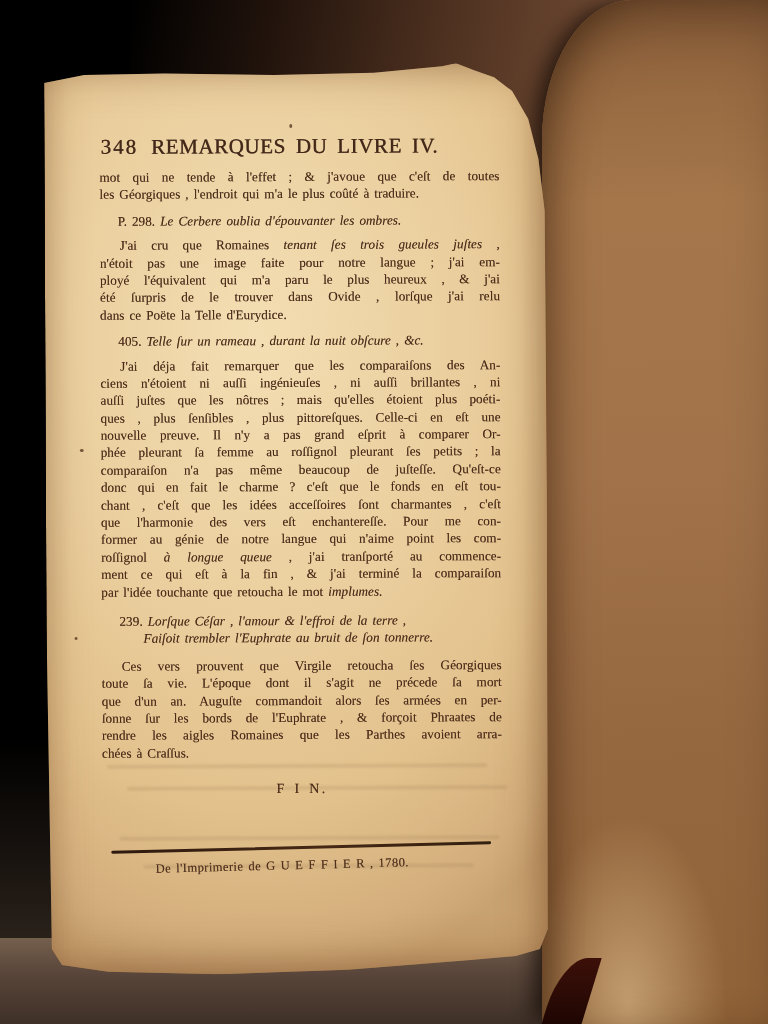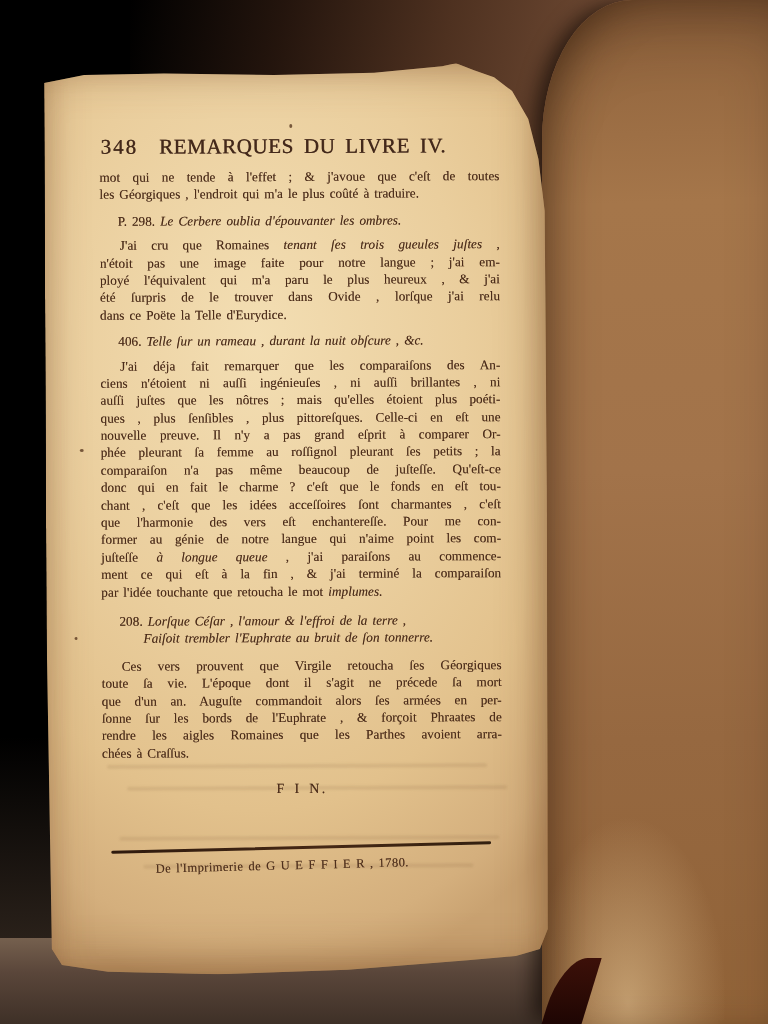--- a/index.html
+++ b/index.html
@@ -50,21 +50,21 @@
     box-shadow:inset 0 32px 44px -26px rgba(120,75,40,.40),
       inset -28px 0 42px -22px rgba(110,65,30,.52),
       inset 28px 0 42px -26px rgba(110,65,30,.34),
       inset 0 -38px 46px -26px rgba(110,65,30,.48);
   }
   .header{
     position:absolute;left:56px;top:70px;width:402px;
     font-size:21px;letter-spacing:.6px;word-spacing:4px;white-space:nowrap;
     color:#43281a;text-shadow:.5px 0 0 rgba(67,40,26,.85);
   }
-  .header .pagenum{margin-right:21px;letter-spacing:2px;text-align:right;}
+  .header .pagenum{margin-right:13px;letter-spacing:2px;text-align:right;}
   .text-col{
     position:absolute;left:55px;top:104px;width:400px;
     font-size:13.2px;line-height:17.4px;word-spacing:1.6px;letter-spacing:.05px;
     text-shadow:0 0 .6px rgba(74,43,25,.55);
   }
   .tl{white-space:nowrap;text-align:justify;text-align-last:justify;height:17.4px;}
   .tl.lastl{text-align-last:left;}
   .tl .it{font-style:italic;}
   .blk-quote{margin:9px 0 7px 18px;}
   .blk-quote .tl{text-align-last:left;}
@@ -106,40 +106,40 @@
           <div class="tl"><span>P. 298. </span><span class="it">Le Cerbere oublia d'épouvanter les ombres.</span></div>
         </div>
         <div class="blk-para">
           <div class="tl ind"><span>J'ai cru que Romaines </span><span class="it">tenant ſes trois gueules juſtes ,</span></div>
           <div class="tl"><span>n'étoit pas une image faite pour notre langue ; j'ai em-</span></div>
           <div class="tl"><span>ployé l'équivalent qui m'a paru le plus heureux , &amp; j'ai</span></div>
           <div class="tl"><span>été ſurpris de le trouver dans Ovide , lorſque j'ai relu</span></div>
           <div class="tl lastl"><span>dans ce Poëte la Telle d'Eurydice.</span></div>
         </div>
         <div class="blk-quote">
-          <div class="tl"><span>406. </span><span class="it">Telle ſur un rameau , durant la nuit obſcure , &amp;c.</span></div>
+          <div class="tl"><span>405. </span><span class="it">Telle ſur un rameau , durant la nuit obſcure , &amp;c.</span></div>
         </div>
         <div class="blk-para">
           <div class="tl ind"><span>J'ai déja fait remarquer que les comparaiſons des An-</span></div>
           <div class="tl"><span>ciens n'étoient ni auſſi ingénieuſes , ni auſſi brillantes , ni</span></div>
           <div class="tl"><span>auſſi juſtes que les nôtres ; mais qu'elles étoient plus poéti-</span></div>
           <div class="tl"><span>ques , plus ſenſibles , plus pittoreſques. Celle-ci en eſt une</span></div>
           <div class="tl"><span>nouvelle preuve. Il n'y a pas grand eſprit à comparer Or-</span></div>
           <div class="tl"><span>phée pleurant ſa femme au roſſignol pleurant ſes petits ; la</span></div>
           <div class="tl"><span>comparaiſon n'a pas même beaucoup de juſteſſe. Qu'eſt-ce</span></div>
           <div class="tl"><span>donc qui en fait le charme ? c'eſt que le fonds en eſt tou-</span></div>
           <div class="tl"><span>chant , c'eſt que les idées acceſſoires ſont charmantes , c'eſt</span></div>
           <div class="tl"><span>que l'harmonie des vers eſt enchantereſſe. Pour me con-</span></div>
           <div class="tl"><span>former au génie de notre langue qui n'aime point les com-</span></div>
-          <div class="tl"><span>juſteſſe </span><span class="it">à longue queue</span><span> , j'ai paraiſons au commence-</span></div>
+          <div class="tl"><span>roſſignol </span><span class="it">à longue queue</span><span> , j'ai tranſporté au commence-</span></div>
           <div class="tl"><span>ment ce qui eſt à la fin , &amp; j'ai terminé la comparaiſon</span></div>
           <div class="tl lastl"><span>par l'idée touchante que retoucha le mot </span><span class="it">implumes.</span></div>
         </div>
         <div class="blk-verse">
-          <div class="tl"><span>208. </span><span class="it">Lorſque Céſar , l'amour &amp; l'effroi de la terre ,</span></div>
+          <div class="tl"><span>239. </span><span class="it">Lorſque Céſar , l'amour &amp; l'effroi de la terre ,</span></div>
           <div class="tl"><span class="it">Faiſoit trembler l'Euphrate au bruit de ſon tonnerre.</span></div>
         </div>
         <div class="blk-para">
           <div class="tl ind"><span>Ces vers prouvent que Virgile retoucha ſes Géorgiques</span></div>
           <div class="tl"><span>toute ſa vie. L'époque dont il s'agit ne précede ſa mort</span></div>
           <div class="tl"><span>que d'un an. Auguſte commandoit alors ſes armées en per-</span></div>
           <div class="tl"><span>ſonne ſur les bords de l'Euphrate , &amp; forçoit Phraates de</span></div>
           <div class="tl"><span>rendre les aigles Romaines que les Parthes avoient arra-</span></div>
           <div class="tl lastl"><span>chées à Craſſus.</span></div>
         </div>

